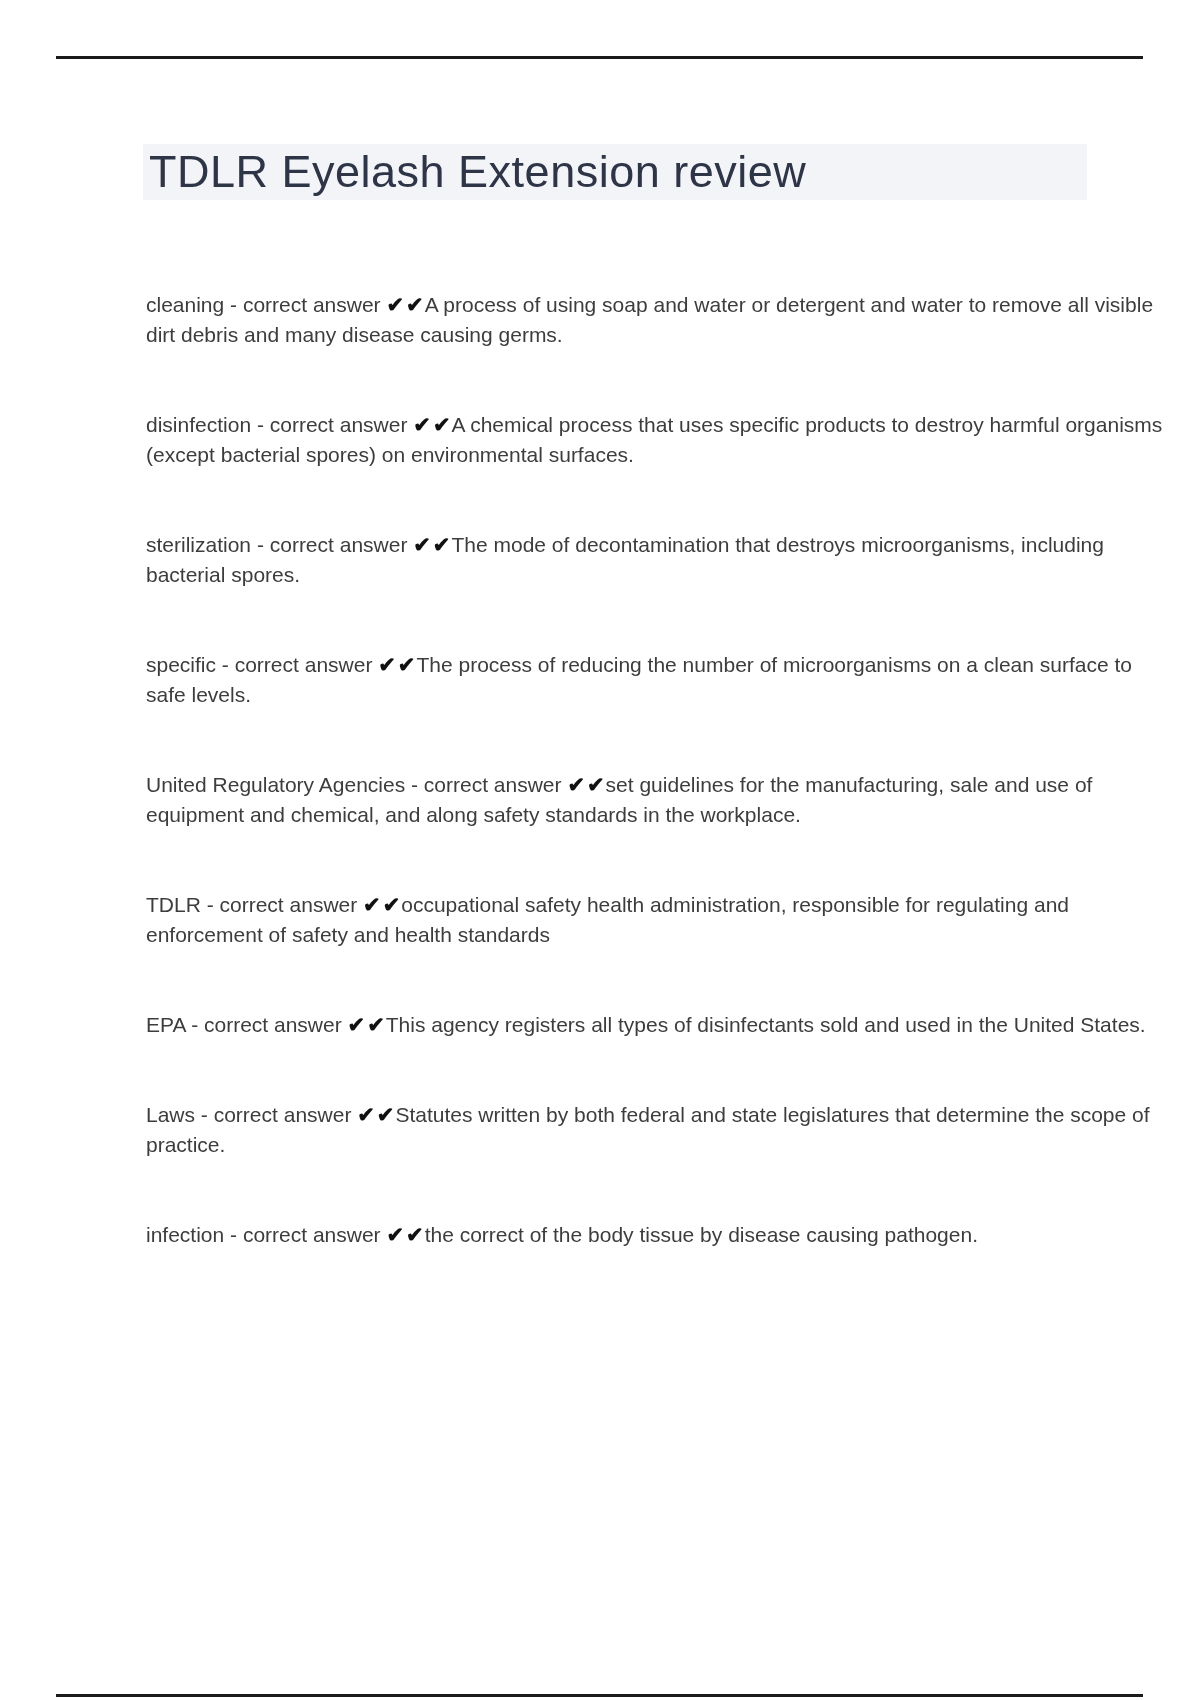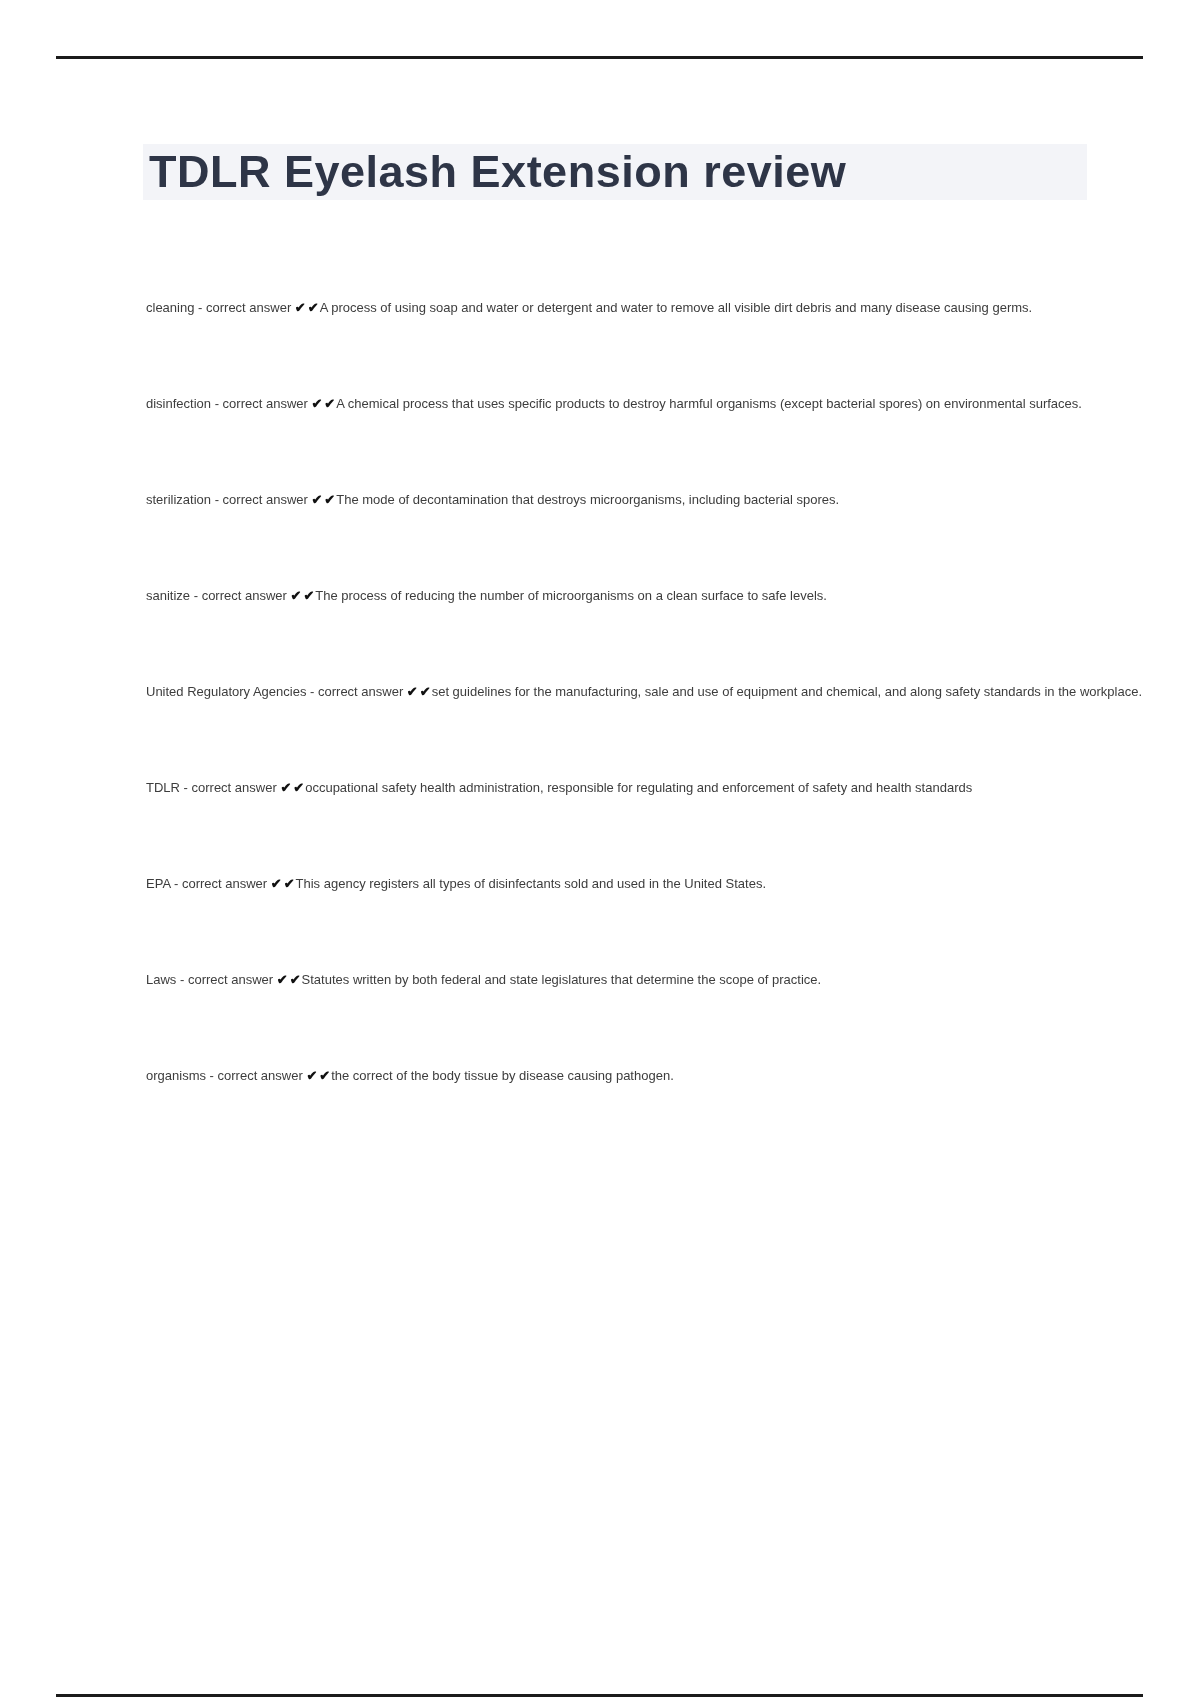--- a/index.html
+++ b/index.html
@@ -29,33 +29,33 @@
     left: 143px;
     top: 144px;
     width: 944px;
     height: 56px;
     margin: 0;
     padding: 0 0 0 6px;
     box-sizing: border-box;
     background: var(--highlight-bg, #f3f4f8);
     color: var(--title-text, #2e3547);
     font-size: 45px;
-    font-weight: 700;
+    font-weight: 400;
     line-height: 56px;
     letter-spacing: 0.5px;
     white-space: nowrap;
   }
   .content {
     position: absolute;
     left: 146px;
     top: 290px;
     width: 1020px;
     color: var(--body-text, #3d3d3d);
-    font-size: 13px;
-    line-height: 36px;
+    font-size: 21px;
+    line-height: 30px;
   }
   .qa-item {
     margin: 0 0 60px 0;
     padding: 0;
   }
   .checks {
     color: var(--checkmark, #111111);
     font-weight: 700;
     letter-spacing: 2px;
     margin-right: -1px;
@@ -71,29 +71,29 @@
   <h1 class="title">TDLR Eyelash Extension review</h1>
 
   <main class="content">
 
       <p class="qa-item"><span class="term">cleaning</span><span class="sep"> - correct answer </span><span class="checks">✔✔</span><span class="definition">A process of using soap and water or detergent and water to remove all visible dirt debris and many disease causing germs.</span></p>
 
       <p class="qa-item"><span class="term">disinfection</span><span class="sep"> - correct answer </span><span class="checks">✔✔</span><span class="definition">A chemical process that uses specific products to destroy harmful organisms (except bacterial spores) on environmental surfaces.</span></p>
 
       <p class="qa-item"><span class="term">sterilization</span><span class="sep"> - correct answer </span><span class="checks">✔✔</span><span class="definition">The mode of decontamination that destroys microorganisms, including bacterial spores.</span></p>
 
-      <p class="qa-item"><span class="term">sanitize</span><span class="sep"> - correct answer </span><span class="checks">✔✔</span><span class="definition">The process of reducing the number of microorganisms on a clean surface to safe levels.</span></p>
+      <p class="qa-item"><span class="term">specific</span><span class="sep"> - correct answer </span><span class="checks">✔✔</span><span class="definition">The process of reducing the number of microorganisms on a clean surface to safe levels.</span></p>
 
       <p class="qa-item"><span class="term">United Regulatory Agencies</span><span class="sep"> - correct answer </span><span class="checks">✔✔</span><span class="definition">set guidelines for the manufacturing, sale and use of equipment and chemical, and along safety standards in the workplace.</span></p>
 
       <p class="qa-item"><span class="term">TDLR</span><span class="sep"> - correct answer </span><span class="checks">✔✔</span><span class="definition">occupational safety health administration, responsible for regulating and enforcement of safety and health standards</span></p>
 
 
       <p class="qa-item"><span class="term">EPA</span><span class="sep"> - correct answer </span><span class="checks">✔✔</span><span class="definition">This agency registers all types of disinfectants sold and used in the United States.</span></p>
 
       <p class="qa-item"><span class="term">Laws</span><span class="sep"> - correct answer </span><span class="checks">✔✔</span><span class="definition">Statutes written by both federal and state legislatures that determine the scope of practice.</span></p>
 
-      <p class="qa-item"><span class="term">organisms</span><span class="sep"> - correct answer </span><span class="checks">✔✔</span><span class="definition">the correct of the body tissue by disease causing pathogen.</span></p>
+      <p class="qa-item"><span class="term">infection</span><span class="sep"> - correct answer </span><span class="checks">✔✔</span><span class="definition">the correct of the body tissue by disease causing pathogen.</span></p>
     </main>
 
   <div class="rule bottom"></div>
 
 </div>
 
 </body></html>

